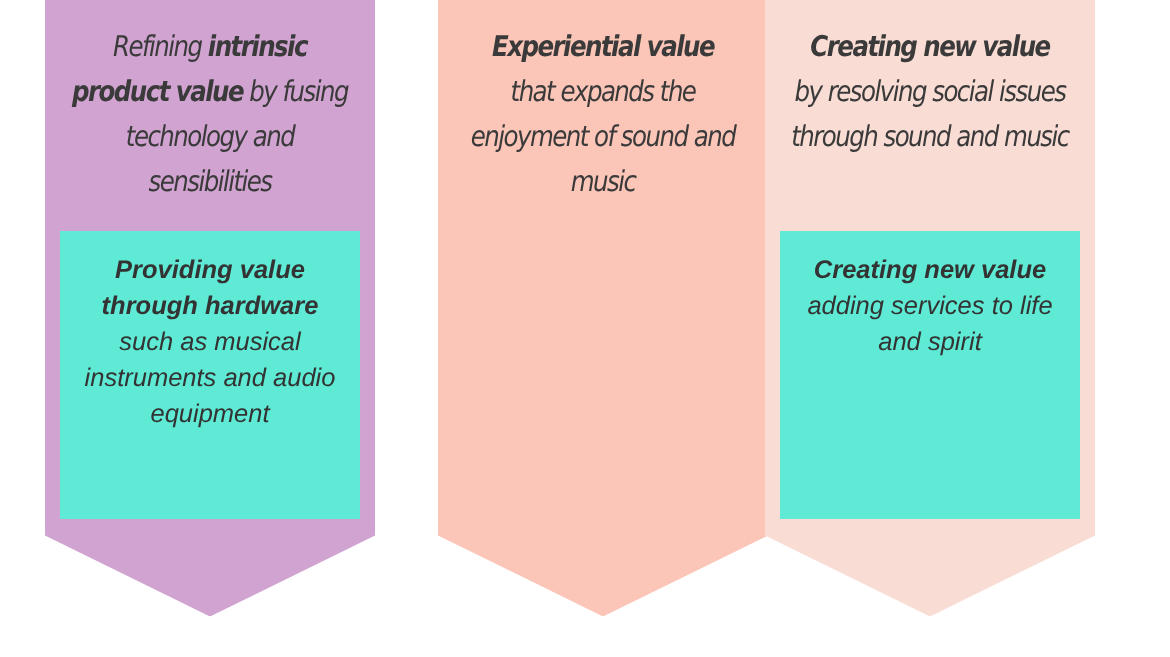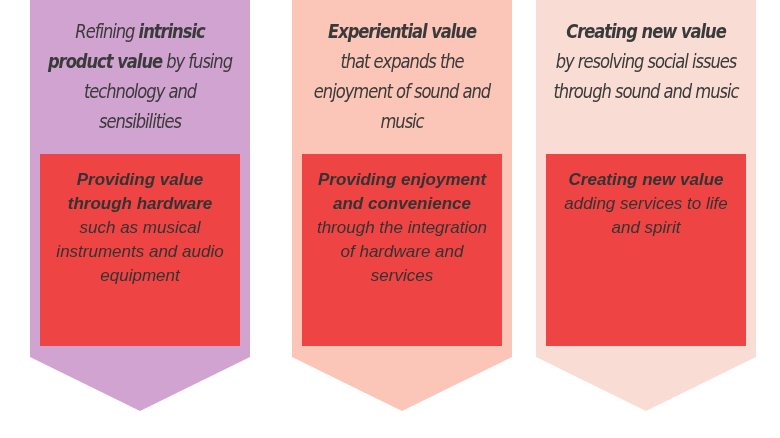--- a/index.html
+++ b/index.html
@@ -9,21 +9,21 @@
     .head {
       position: absolute; left: 0; top: 16px; width: 220px;
       text-align: center; color: #3a3a3a;
       font-family: "DejaVu Sans", sans-serif;
       font-size: 19px; line-height: 30px; letter-spacing: -1.2px;
       transform: scaleX(0.86); transform-origin: center top;
     }
     .head b { font-weight: bold; }
     .box {
       position: absolute; left: 10px; top: 154px; width: 200px; height: 192px;
-      background: #ef4444; box-sizing: border-box; padding: 14px 10px 0 10px;
+      background: #5eead4; box-sizing: border-box; padding: 14px 10px 0 10px;
       text-align: center; color: #333333;
       font-family: "Liberation Sans", sans-serif; font-size: 17px; line-height: 24px;
     }
     .box b { font-weight: bold; }
   </style>
 </head>
 <body>
 
 <div class="col" style="left:30px;">
   <svg class="shape" width="220" height="411" viewBox="0 0 220 411">
@@ -37,26 +37,23 @@
   </div>
 </div>
 
 <div class="col" style="left:280px;margin-left:12px;">
   <svg class="shape" width="220" height="411" viewBox="0 0 220 411">
     <polygon points="0,0 220,0 220,357 110,411 0,357" fill="#fbc5b7"></polygon>
   </svg>
   <div class="head">
     <span></span><b>Experiential value</b><br><span> that expands the enjoyment of sound and music</span>
   </div>
-  <div class="box">
-    <b>Providing enjoyment and convenience</b><span> through the integration of hardware and services</span>
-  </div>
 </div>
 
-<div class="col" style="left:536px;">
+<div class="col" style="left:510px;">
   <svg class="shape" width="220" height="411" viewBox="0 0 220 411">
     <polygon points="0,0 220,0 220,357 110,411 0,357" fill="#f9ddd4"></polygon>
   </svg>
   <div class="head">
     <span></span><b>Creating new value</b><br><span> by resolving social issues through sound and music</span>
   </div>
   <div class="box">
     <b>Creating new value</b><span> adding services to life and spirit</span>
   </div>
 </div>

